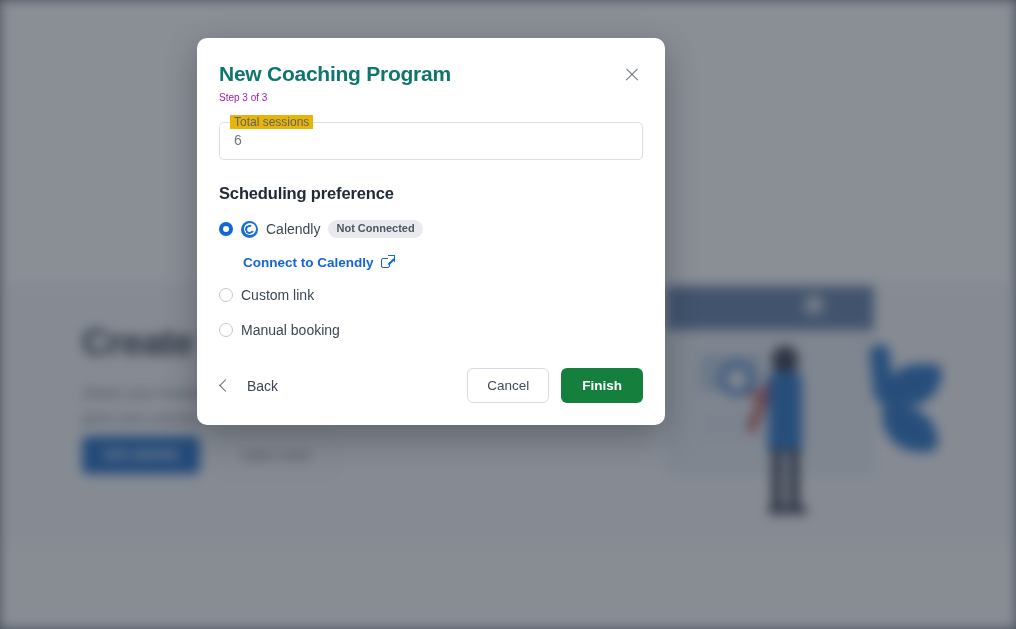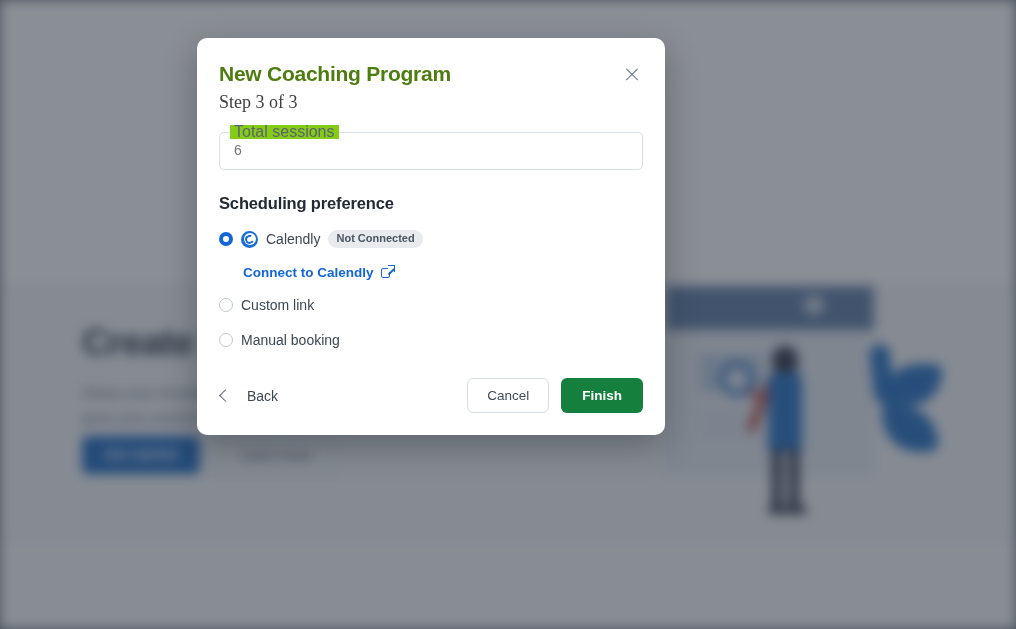--- a/index.html
+++ b/index.html
@@ -252,21 +252,21 @@
     padding: 24px 22px 22px 22px;
   }
   .modal-head {
     display: flex;
     align-items: flex-start;
     justify-content: space-between;
   }
   .modal-title {
     font-size: 21px;
     font-weight: bold;
-    color: #4d7c0f;
+    color: #0f766e;
     letter-spacing: -0.25px;
     margin: 0;
     line-height: 1.15;
   }
   .close-btn {
     width: 22px; height: 22px;
     background: none;
     border: none;
     padding: 0;
     cursor: pointer;
@@ -277,46 +277,45 @@
     position: absolute;
     left: 3px; top: 10px;
     width: 16px; height: 1.4px;
     background: #6b7480;
     display: block;
   }
   .close-btn span:first-child { transform: rotate(45deg); }
   .close-btn span:last-child  { transform: rotate(-45deg); }
 
   .step-label {
-    font-size: 18px;
-    color: #404040;
+    font-size: 10px;
+    color: #a21caf;
     margin: 6px 0 0 0;
-    font-family: Liberation Serif, serif;
   }
 
   
   .field {
     position: relative;
     margin-top: 19px;
     height: 38px;
   }
   .field-box {
     position: absolute;
     inset: 0;
     border: 1px solid #d9dfe6;
     border-radius: 5px;
     box-sizing: border-box;
     background: #fff;
   }
   .field-label {
     position: absolute;
     left: 11px; top: -7px;
-    background: #84cc16;
+    background: #eab308;
     padding: 0 4px;
-    font-size: 16px;
+    font-size: 12px;
     color: #5a6472;
     line-height: 14px;
   }
   .field-value {
     position: absolute;
     left: 15px; top: 10px;
     font-size: 14px;
     color: #6d7682;
   }
 

